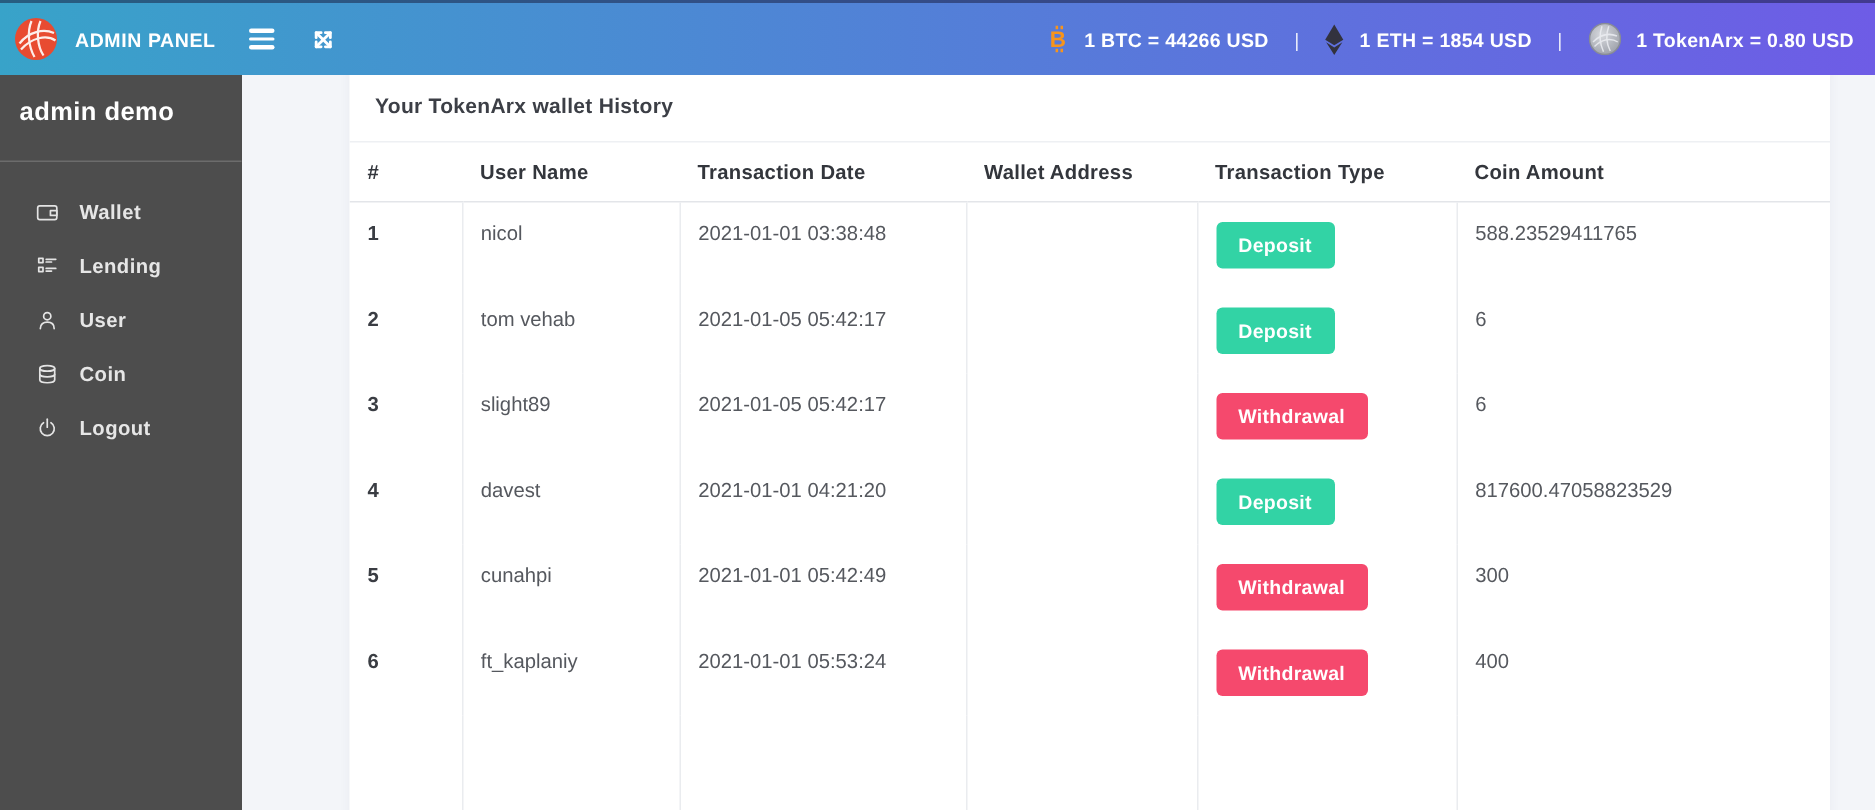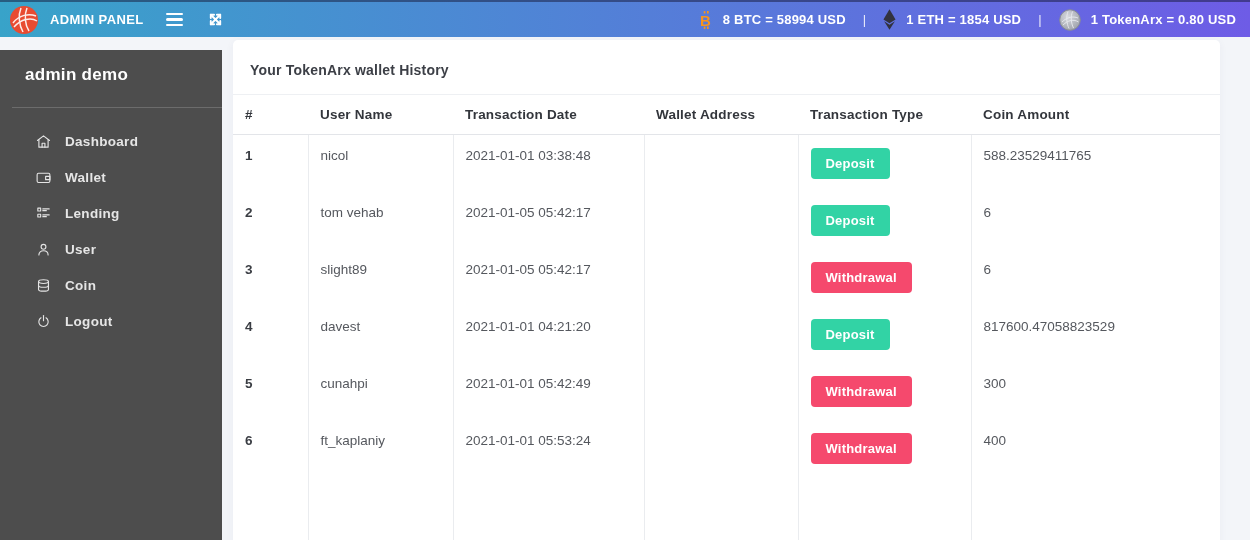--- a/index.html
+++ b/index.html
@@ -1,37 +1,37 @@
 <!DOCTYPE html>
 <html style="--topbar-start: #38a3c9; --topbar-end: #6e5ce6; --sidebar-bg: #4d4d4d; --deposit: #32d3a5; --withdrawal: #f5496d; --btc: #f7941c;"><head>
 <meta charset="utf-8">
 <style>
   html,body{margin:0;padding:0;width:1250px;height:540px;overflow:hidden;
     font-family:"Liberation Sans", sans-serif;background:#f3f5f9;}
   *{box-sizing:border-box;}
 
   
-  .topbar{position:fixed;top:0;left:0;right:0;height:37px;z-index:20;
+  .topbar{position:fixed;top:0;left:0;right:0;height:50px;z-index:20;
     display:flex;align-items:center;
     background:linear-gradient(90deg,var(--topbar-start,#38a3c9) 0%,var(--topbar-end,#6e5ce6) 100%);
     border-top:2px solid rgba(22,24,55,.5);}
   .brand{display:flex;align-items:center;gap:11px;padding-left:9px;min-width:150px;}
   .brand-title{color:#fff;font-size:13px;font-weight:bold;letter-spacing:.4px;}
   .icon-btn{background:none;border:none;padding:4px;cursor:pointer;display:flex;align-items:center;}
   .hamburger{margin-left:12px;flex-direction:column;gap:3px;}
   .hamburger span{display:block;width:17px;height:2.5px;background:#fff;border-radius:2px;}
   .expand{margin-left:16px;}
   .tickers{margin-left:auto;display:flex;align-items:center;padding-right:14px;
     color:#fff;font-size:13px;font-weight:600;letter-spacing:.2px;}
   .ticker{display:flex;align-items:center;gap:10px;}
   .sep{margin:0 17px;opacity:.85;font-weight:400;}
 
   
-  .sidebar{position:fixed;top:50px;left:0;bottom:0;width:222px;
-    background:var(--sidebar-bg,#4d4d4d);z-index:10;padding-left:12px;}
+  .sidebar{position:fixed;top:50px;left:0;bottom:0;width:161px;
+    background:var(--sidebar-bg,#4d4d4d);z-index:10;}
   .sidebar-user{color:#fff;font-size:17px;font-weight:bold;letter-spacing:.3px;
     padding:15px 14px 22px 13px;border-bottom:1px solid #6c6c6c;}
   .nav{padding-top:15px;}
   .nav-item{display:flex;align-items:center;gap:13px;padding:9.5px 10px 9.5px 23px;
     color:#e6e6e6;font-size:13.5px;font-weight:600;letter-spacing:.3px;cursor:pointer;text-decoration:none;}
   .nav-item svg{flex:0 0 auto;}
 
   
   .main{margin-left:197px;padding:40px 30px 0 36px;}
   .card{background:#fff;border-radius:5px;height:560px;overflow:hidden;
@@ -88,21 +88,21 @@
     <span class="ticker">
       <svg width="15" height="20" viewBox="0 0 16 20">
         <text x="2" y="16" font-size="16" font-weight="bold" fill="#f7941c" font-family="Liberation Sans, sans-serif">B</text>
         <g stroke="#f7941c" stroke-width="1.8">
           <line x1="7" y1="0.5" x2="7" y2="3"></line>
             <line x1="10.5" y1="0.5" x2="10.5" y2="3"></line>
           <line x1="7" y1="17" x2="7" y2="19.5"></line>
             <line x1="10.5" y1="17" x2="10.5" y2="19.5"></line>
         </g>
       </svg>
-      <span>8 BTC = 58994 USD</span>
+      <span>1 BTC = 44266 USD</span>
     </span>
     <span class="sep">|</span>
     <span class="ticker">
       <svg width="13" height="21" viewBox="0 0 14 22">
         <polygon points="7,0 13.5,11 7,15 0.5,11" fill="#32323e"></polygon>
         <polygon points="7,22 12.8,12.8 7,16.6 1.2,12.8" fill="#32323e"></polygon>
       </svg>
       <span>1 ETH = 1854 USD</span>
     </span>
     <span class="sep">|</span>
@@ -124,28 +124,20 @@
       </svg>
       <span>1 TokenArx = 0.80 USD</span>
     </span>
   </div>
 </header>
 
 <aside class="sidebar">
   <div class="sidebar-user">admin demo</div>
   <nav class="nav">
 
-    <a class="nav-item">
-      <svg width="17" height="17" viewBox="0 0 24 24" fill="none" stroke="#e4e4e4" stroke-width="1.6" stroke-linecap="round" stroke-linejoin="round">
-        <path d="M3.5 10.5 L12 4 L20.5 10.5"></path>
-          <path d="M5.5 9.5 V20 H18.5 V9.5"></path>
-          <path d="M10 20 V14.5 H14 V20"></path>
-      </svg>
-      <span>Dashboard</span>
-    </a>
 
 
     <a class="nav-item">
       <svg width="17" height="17" viewBox="0 0 24 24" fill="none" stroke="#e4e4e4" stroke-width="1.6" stroke-linecap="round" stroke-linejoin="round">
         <rect x="3" y="6" width="18" height="13" rx="2"></rect>
           <path d="M15 10.5 H21 V15 H15 Z"></path>
       </svg>
       <span>Wallet</span>
     </a>
 

